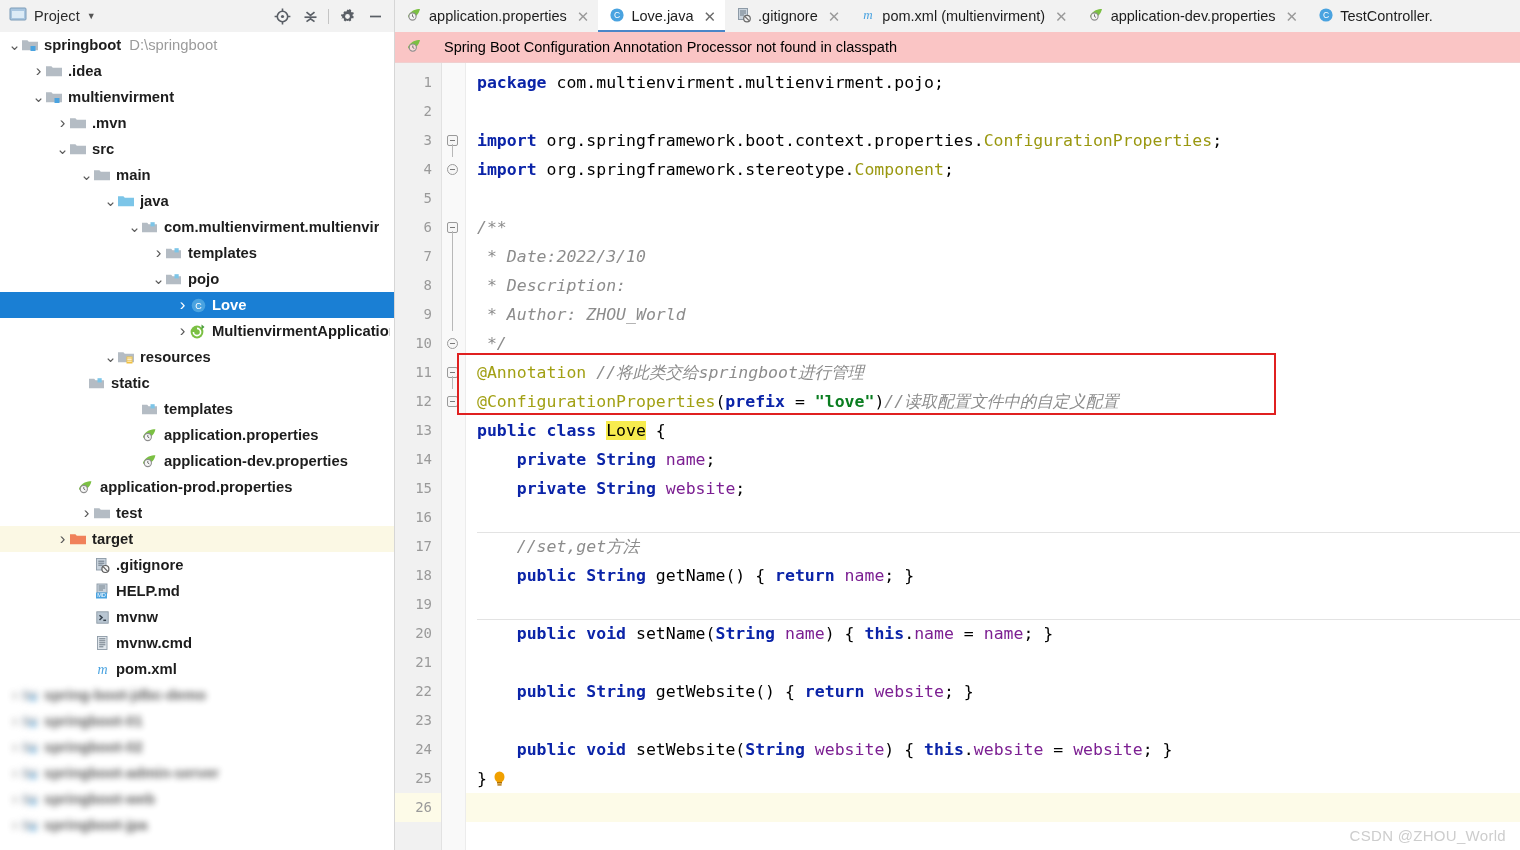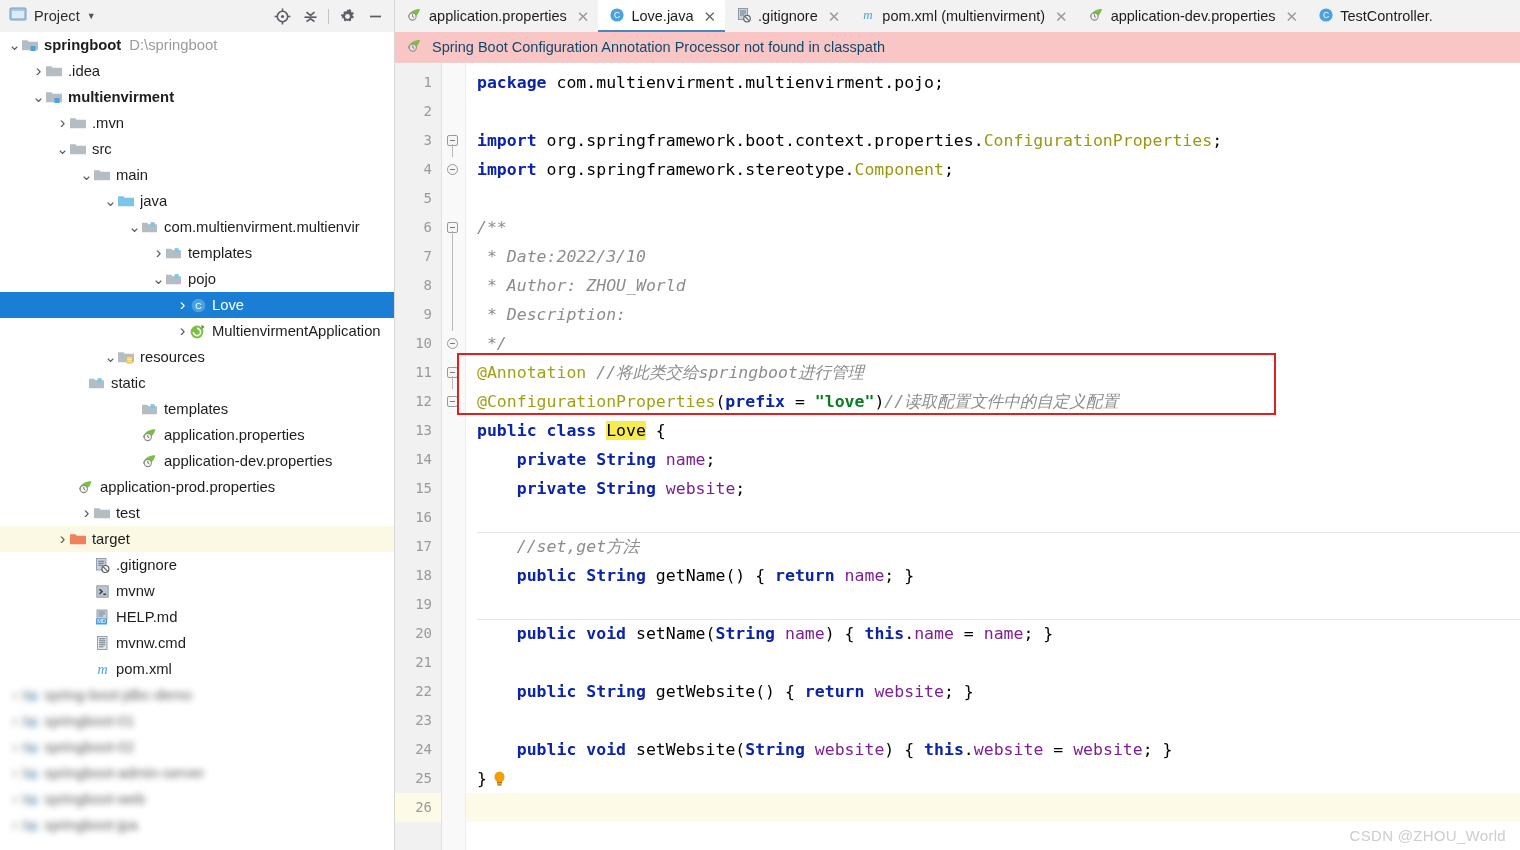--- a/index.html
+++ b/index.html
@@ -66,36 +66,36 @@
   }
   .node.selected { background: #1a7fd4; color: #ffffff; }
   .node.highlight { background: #fbf8e4; }
   .arrow {
     width: 13px; flex: 0 0 13px; text-align: center;
     font-size: 11px; color: #5a5a5a; line-height: 1;
   }
   .node.selected .arrow { color: #ffffff; }
   .arrow.empty { visibility: hidden; }
   .nicon { width: 18px; flex: 0 0 18px; margin-right: 5px; display: flex; align-items: center; justify-content: center; }
-  .nlabel { overflow: hidden; text-overflow: clip; }
+  .nlabel { overflow: hidden; text-overflow: clip; font-weight: bold; }
   .nlabel.bold { font-weight: bold; }
   .npath { color: #9b9b9b; margin-left: 8px; font-weight: normal; }
 
   .blurred { filter: blur(3.4px); opacity: .72; }
 
   
   .editor { flex: 1; display: flex; flex-direction: column; min-width: 0; position: relative; background:#fff; }
 
   .notif {
     height: 31px; flex: 0 0 31px;
     background: #fac5c5;
     display: flex; align-items: center;
-    padding-left: 11px; gap: 8px;
+    padding-left: 11px; gap: 20px;
     border-bottom: 1px solid #f0cfcf;
-    font-size: 14.5px; color: #0c4a6e;
+    font-size: 14.5px; color: #000000;
   }
 
   .codearea { flex: 1; display: flex; min-height: 0; position: relative; overflow: hidden; }
 
   .gutter {
     width: 47px; flex: 0 0 47px; background: #f1f1f1;
     text-align: right; padding-top: 5px;
     font-family: "DejaVu Sans Mono", monospace;
     font-size: 14px; color: #9a9a9a;
     border-right: 1px solid #e2e2e2;
@@ -483,38 +483,38 @@
               <circle cx="11.4" cy="12" r="3.5" fill="#f6f6f6" stroke="#5d5d5d" stroke-width="1.2"></circle>
               <path d="M9.1 9.7 L13.7 14.3" stroke="#5d5d5d" stroke-width="1.2"></path>
             </svg>
           </span>
           <span class="nlabel">.gitignore</span>
         </div>
         <div class="node" style="padding-left: 80px;">
           <span class="arrow empty"></span>
           <span class="nicon">
             <svg width="17" height="17" viewBox="0 0 17 17">
-              <rect x="2.8" y="2.8" width="11.4" height="11.4" fill="#b9c6d2" stroke="#8d9aa6" stroke-width=".9"></rect>
-              <path d="M5.5 6.2l2.6 2.4-2.6 2.4" fill="none" stroke="#37424d" stroke-width="1.5"></path>
-              <path d="M9.3 11.3h2.8" stroke="#37424d" stroke-width="1.5"></path>
-            </svg>
-          </span>
-          <span class="nlabel">mvnw</span>
-        </div>
-        <div class="node" style="padding-left: 80px;">
-          <span class="arrow empty"></span>
-          <span class="nicon">
-            <svg width="17" height="17" viewBox="0 0 17 17">
               <rect x="3" y="1" width="10" height="9" fill="#c9d3dd" stroke="#8d9aa6" stroke-width=".9"></rect>
               <path d="M4.6 3h6.6M4.6 5h6.6M4.6 7h4.4" stroke="#6b7884" stroke-width=".9"></path>
               <rect x="2" y="9.5" width="11" height="6" fill="#4aa3e0"></rect>
               <text x="7.5" y="14.3" font-size="5.6" fill="#fff" text-anchor="middle" font-family="Liberation Sans, sans-serif">MD</text>
             </svg>
           </span>
           <span class="nlabel">HELP.md</span>
+        </div>
+        <div class="node" style="padding-left: 80px;">
+          <span class="arrow empty"></span>
+          <span class="nicon">
+            <svg width="17" height="17" viewBox="0 0 17 17">
+              <rect x="2.8" y="2.8" width="11.4" height="11.4" fill="#b9c6d2" stroke="#8d9aa6" stroke-width=".9"></rect>
+              <path d="M5.5 6.2l2.6 2.4-2.6 2.4" fill="none" stroke="#37424d" stroke-width="1.5"></path>
+              <path d="M9.3 11.3h2.8" stroke="#37424d" stroke-width="1.5"></path>
+            </svg>
+          </span>
+          <span class="nlabel">mvnw</span>
         </div>
         <div class="node" style="padding-left: 80px;">
           <span class="arrow empty"></span>
           <span class="nicon">
             <svg width="17" height="17" viewBox="0 0 17 17">
               <rect x="3.5" y="1.5" width="9.5" height="13" fill="#dfe5eb" stroke="#8d9aa6" stroke-width=".9"></rect>
               <path d="M5.2 3.8h6.2M5.2 5.8h6.2M5.2 7.8h6.2M5.2 9.8h6.2M5.2 11.8h4.2" stroke="#6b7884" stroke-width="1"></path>
             </svg>
           </span>
           <span class="nlabel">mvnw.cmd</span>
@@ -681,22 +681,22 @@
             <div class="fline-v" style="top: 313px; height: 13px;"></div>
           </div>
         <div class="code" id="code">
             <div class="cline"><span class="kw">package</span> com.multienvirment.multienvirment.pojo;</div>
             <div class="cline">&nbsp;</div>
             <div class="cline"><span class="kw">import</span> org.springframework.boot.context.properties.<span class="annb">ConfigurationProperties</span>;</div>
             <div class="cline"><span class="kw">import</span> org.springframework.stereotype.<span class="annb">Component</span>;</div>
             <div class="cline">&nbsp;</div>
             <div class="cline"><span class="cmt">/**</span></div>
             <div class="cline"> <span class="cmt">* Date:2022/3/10</span></div>
+            <div class="cline"> <span class="cmt">* Description:</span></div>
             <div class="cline"> <span class="cmt">* Author: ZHOU_World</span></div>
-            <div class="cline"> <span class="cmt">* Description:</span></div>
             <div class="cline"> <span class="cmt">*/</span></div>
             <div class="cline"><span class="ann">@Annotation</span> <span class="cmt">//将此类交给springboot进行管理</span></div>
             <div class="cline"><span class="ann">@ConfigurationProperties</span>(<span class="kw">prefix</span> = <span class="str">"love"</span>)<span class="cmt">//读取配置文件中的自定义配置</span></div>
             <div class="cline"><span class="kw">public</span> <span class="kw">class</span> <span class="hlw">Love</span> {</div>
             <div class="cline">    <span class="kw">private</span> <span class="kw">String</span> <span class="fld">name</span>;</div>
             <div class="cline">    <span class="kw">private</span> <span class="kw">String</span> <span class="fld">website</span>;</div>
             <div class="cline">&nbsp;</div>
             <div class="cline">    <span class="cmt">//set,get方法</span></div>
             <div class="cline">    <span class="kw">public</span> <span class="kw">String</span> getName() { <span class="kw">return</span> <span class="fld">name</span>; }</div>
             <div class="cline">&nbsp;</div>

